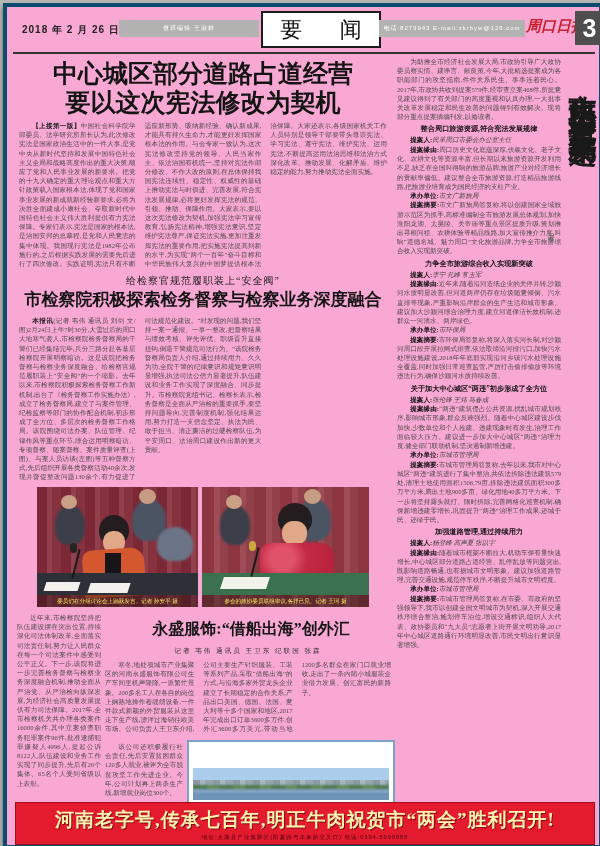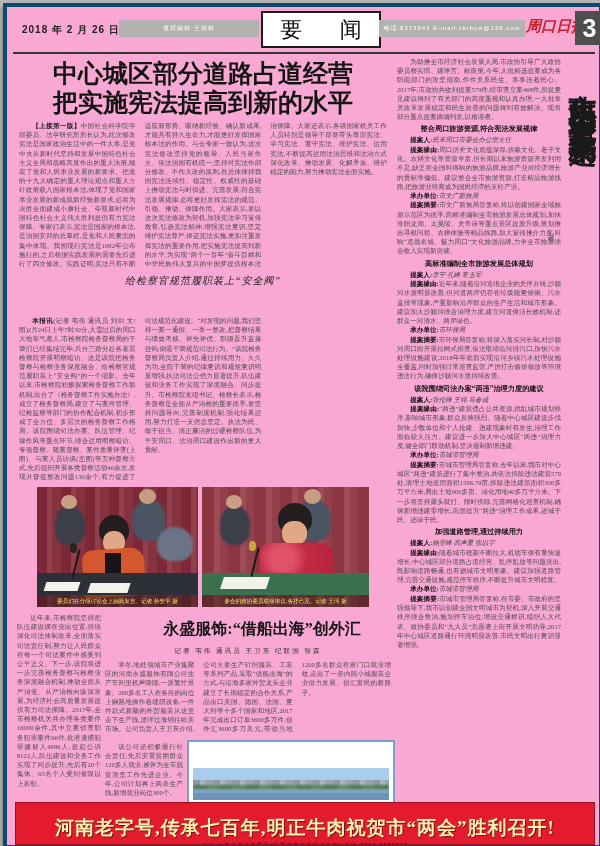--- a/index.html
+++ b/index.html
@@ -40,21 +40,21 @@
   }
   .cols3{column-count:3;column-gap:9px;column-fill:auto;}
   .runin{font-weight:700;color:#222;}
 
   
   .lead-hl{left:12px;top:52px;width:368px;text-align:center;font-size:25px;line-height:29px;
     font-weight:700;color:#141414;}
   .lead-body{left:12px;top:114px;width:368px;height:150px;}
 
   
-  .kicker{left:12px;top:267px;width:368px;text-align:center;font-size:10px;color:#222;letter-spacing:1px;font-style:italic;}
+  .kicker{left:12px;top:267px;width:368px;text-align:center;font-size:10px;color:#222;letter-spacing:1px;}
   .hl2{left:12px;top:281px;width:368px;text-align:center;font-size:17px;font-weight:700;color:#141414;}
   .body2{left:12px;top:309px;width:368px;height:168px;}
 
   
   .photo{top:480px;height:120px;overflow:hidden;background:#7d2836;}
   .photoA{left:30px;width:161px;}
   .photoB{left:195px;width:167px;}
   .curtain{position:absolute;inset:0;
     background:repeating-linear-gradient(90deg,#7c2837 0 10px,#93404d 10px 15px,#86323f 15px 24px);}
   .photoB .curtain{background:repeating-linear-gradient(90deg,#8c3642 0 12px,#a04c57 12px 18px,#93404d 18px 26px);}
@@ -86,21 +86,21 @@
   .photoB .mic{left:52px;bottom:30px;}
   .michead{position:absolute;width:7px;height:10px;border-radius:45%;background:#242424;}
   .photoA .michead{left:33px;bottom:54px;}
   .photoB .michead{left:47px;bottom:56px;background:#caa83c;}
   .cap{position:absolute;left:0;bottom:0;width:100%;height:12px;background:rgba(25,20,15,.38);
     color:#ffe95e;font-size:5.6px;line-height:12px;text-align:center;white-space:nowrap;overflow:hidden;
     font-family:"Liberation Sans",sans-serif;}
 
   
   .leftA{left:10px;top:606px;width:84px;height:188px;}
-  .ys-hl{left:112px;top:612px;width:286px;text-align:center;font-size:16px;font-weight:700;color:#141414;}
+  .ys-hl{left:101px;top:612px;width:286px;text-align:center;font-size:16px;font-weight:700;color:#141414;}
   .ys-by{left:98px;top:640px;width:286px;text-align:center;font-size:6.6px;color:#333;letter-spacing:2px;}
   .ys-body{left:98px;top:653px;width:286px;height:78px;}
   .ys-bottom{left:98px;top:735px;width:78px;height:58px;}
 
   
   .promo{left:180px;top:733px;width:204px;height:61px;border:2px solid #7aa2c9;background:#fff;}
   .promo-title{margin-top:2px;text-align:center;font-size:14px;font-weight:700;color:#d0202a;letter-spacing:1px;}
   .promo-photo{position:absolute;left:4px;right:4px;bottom:3px;height:32px;overflow:hidden;
     background:linear-gradient(#a9cdea 0 45%,#cfe2ef 45% 58%,#7fa4c4 58% 78%,#6e95b8 78% 100%);}
   .skyline{position:absolute;left:0;top:38%;width:100%;height:24%;
@@ -121,47 +121,48 @@
 
   
   .v-hl{left:555px;top:64px;width:41px;height:482px;
     writing-mode:vertical-rl;font-size:28px;line-height:41px;font-weight:700;color:#1a1a1a;
     letter-spacing:3px;text-align:left;}
   .v-by{left:539px;top:222px;height:70px;writing-mode:vertical-rl;font-size:6.5px;color:#666;}
 
   
   .banner{left:8px;top:795px;width:578px;height:41px;background:#e41b2f;border:1px solid #9c0f1e;
     text-align:center;overflow:hidden;}
-  .banner-l1{margin-top:12px;font-size:19px;font-weight:700;color:#fff3ae;letter-spacing:1px;
+  .banner-l1{margin-top:4px;font-size:19px;font-weight:700;color:#fff3ae;letter-spacing:1px;
     text-shadow:1px 1px 0 #7d0d18;white-space:nowrap;}
   .banner-l2{margin-top:1px;font-size:5.6px;color:#4f060e;letter-spacing:1px;
     font-family:"Liberation Sans",sans-serif;}
 </style>
 </head>
 <body>
 
 <div class="page">
 
   <div class="abs h-date">2018 年 2 月 26 日</div>
   <div class="abs h-bar h-editor">值班编辑·王淑林</div>
   <div class="abs h-section">要 闻</div>
   <div class="abs h-bar h-contact">电话:8273943    E-mail:zkrbyw@126.com</div>
   <div class="abs h-paper">周口日报</div>
   <div class="abs h-page">3</div>
   <div class="abs h-rule"></div>
 
   <div class="abs lead-hl">
     <div>中心城区部分道路占道经营</div>
-    <div>把实施宪法提高到新的水平</div>
+    <div>要以这次宪法修改为契机</div>
   </div>
   <div class="abs bodytext cols3 lead-body">
     <span class="runin">【上接第一版】</span><span>中国社会科学院学部委员、法学研究所所长认为,此次修改宪法是国家政治生活中的一件大事,是党中央从新时代坚持和发展中国特色社会主义全局和战略高度作出的重大决策,顺应了党和人民事业发展的新要求。把党的十九大确定的重大理论观点和重大方针政策载入国家根本法,体现了党和国家事业发展的新成就新经验新要求,必将为决胜全面建成小康社会、夺取新时代中国特色社会主义伟大胜利提供有力宪法保障。专家们表示,宪法是国家的根本法,是治国安邦的总章程,是党和人民意志的集中体现。我国现行宪法是1982年公布施行的,之后根据实践发展的需要先后进行了四次修改。实践证明,宪法只有不断适应新形势、吸纳新经验、确认新成果,才能具有持久生命力,才能更好发挥国家根本法的作用。与会专家一致认为,这次宪法修改坚持党的领导、人民当家作主、依法治国有机统一,坚持对宪法作部分修改、不作大改的原则,在总体保持我国宪法连续性、稳定性、权威性的基础上推动宪法与时俱进、完善发展,符合宪法发展规律,必将更好发挥宪法的规范、引领、推动、保障作用。大家表示,要以这次宪法修改为契机,加强宪法学习宣传教育,弘扬宪法精神,增强宪法意识,坚定维护宪法尊严,保证宪法实施,更加注重发挥宪法的重要作用,把实施宪法提高到新的水平,为实现“两个一百年”奋斗目标和中华民族伟大复兴的中国梦提供根本法治保障。大家还表示,各级国家机关工作人员特别是领导干部要带头尊崇宪法、学习宪法、遵守宪法、维护宪法、运用宪法,不断提高运用法治思维和法治方式深化改革、推动发展、化解矛盾、维护稳定的能力,努力推动宪法全面实施。</span>
   </div>
 
   <div class="abs kicker">给检察官规范履职装上“安全阀”</div>
+  <div class="abs hl2">市检察院积极探索检务督察与检察业务深度融合</div>
   <div class="abs bodytext cols3 body2">
     <span class="runin">本报讯</span><span>(记者 韦伟 通讯员 刘剑 文/图)2月24日上午7时30分,大雪过后的周口大地寒气袭人,市检察院检务督察局的干警们已经集结完毕,兵分三路分赴各基层检察院开展明察暗访。这是该院把检务督察与检察业务深度融合、给检察官规范履职装上“安全阀”的一个缩影。去年以来,市检察院积极探索检务督察工作新机制,出台了《检务督察工作实施办法》,成立了检务督察局,建立了与案件管理、纪检监察等部门的协作配合机制,初步形成了全方位、多层次的检务督察工作格局。该院围绕司法办案、队伍管理、纪律作风等重点环节,综合运用明察暗访、专项督察、随案督察、案件质量评查(上图)、与案人员访谈(左图)等五种督察方式,先后组织开展各类督察活动40余次,发现并督促整改问题130余个,有力促进了司法规范化建设。“对发现的问题,我们坚持一案一通报、一事一整改,把督察结果与绩效考核、评先评优、职级晋升直接挂钩,倒逼干警规范司法行为。”该院检务督察局负责人介绍,通过持续用力、久久为功,全院干警的纪律意识和规矩意识明显增强,执法司法公信力显著提升,队伍建设和业务工作实现了深度融合、同步提升。市检察院党组书记、检察长表示,检务督察是全面从严治检的重要抓手,要坚持问题导向,完善制度机制,强化结果运用,努力打造一支信念坚定、执法为民、敢于担当、清正廉洁的过硬检察队伍,为平安周口、法治周口建设作出新的更大贡献。</span>
   </div>
 
   <div class="abs photo photoA">
     <div class="curtain"></div>
     <div class="aud a1"></div>
     <div class="a1h"></div>
     <div class="aud a2"></div>
     <div class="a2h"></div>
@@ -212,29 +213,29 @@
 
     <div class="rc-sec">
       <div class="rc-head">整合周口旅游资源,符合宪法发展规律</div>
       <div class="rc-line"><b>提案人:</b><i>民革周口市委会办公室主任</i></div>
       <p class="rc-p"><b>提案缘由:</b><span>周口历史文化底蕴深厚,伏羲文化、老子文化、农耕文化等资源丰富,但长期以来旅游资源开发利用不足,缺乏在全国叫得响的旅游品牌,旅游产业对经济增长的贡献率偏低。建议整合全市旅游资源,打造精品旅游线路,把旅游业培育成为国民经济的支柱产业。</span></p>
       <div class="rc-line"><b>承办单位:</b><i>市文广新旅局</i></div>
       <p class="rc-p"><b>提案摘要:</b><span>市文广新旅局答复称,将以创建国家全域旅游示范区为抓手,高标准编制全市旅游发展总体规划,加快淮阳龙湖、太昊陵、关帝庙等重点景区提质升级,策划推出寻根问祖、农耕体验等精品线路,加大宣传推介力度,叫响“道德名城、魅力周口”文化旅游品牌,力争全市旅游综合收入实现新突破。</span></p>
     </div>
 
     <div class="rc-sec">
-      <div class="rc-head">高标准编制全市旅游发展总体规划</div>
+      <div class="rc-head">力争全市旅游综合收入实现新突破</div>
       <div class="rc-line"><b>提案人:</b><i>李宁 孔峰 常玉军</i></div>
       <p class="rc-p"><b>提案缘由:</b><span>近年来,随着沿河造纸企业的关停并转,沙颍河水质明显改善,但河道两岸仍存在垃圾随意倾倒、污水直排等现象,严重影响沿岸群众的生产生活和城市形象。建议加大沙颍河综合治理力度,建立河道保洁长效机制,还群众一河清水、两岸绿色。</span></p>
       <div class="rc-line"><b>承办单位:</b><i>市环保局</i></div>
       <p class="rc-p"><b>提案摘要:</b><span>市环保局答复称,将深入落实河长制,对沙颍河周口段开展拉网式排查,依法取缔沿河排污口,加快污水处理设施建设,2018年年底前实现沿河乡镇污水处理设施全覆盖,同时加强日常巡查监管,严厉打击偷排偷放等环境违法行为,确保沙颍河水质持续改善。</span></p>
     </div>
 
     <div class="rc-sec">
-      <div class="rc-head">该院围绕司法办案“两违”治理力度的建议</div>
+      <div class="rc-head">关于加大中心城区“两违”初步形成了全方位</div>
       <div class="rc-line"><b>提案人:</b><i>张伦锋 王炜 马春成</i></div>
       <p class="rc-p"><b>提案缘由:</b><span>“两违”建筑侵占公共资源,扰乱城市规划秩序,影响城市形象,群众反映强烈。随着中心城区建设步伐加快,少数单位和个人抢建、违建现象时有发生,治理工作面临较大压力。建议进一步加大中心城区“两违”治理力度,健全部门联动机制,坚决遏制新增违建。</span></p>
       <div class="rc-line"><b>承办单位:</b><i>市城市管理局</i></div>
       <p class="rc-p"><b>提案摘要:</b><span>市城市管理局答复称,去年以来,我市对中心城区“两违”建筑进行了集中整治,共依法拆除违法建筑579处,清理土地使用面积1506.79亩,拆除违法建筑面积300多万平方米,腾出土地900多亩、绿化用地40多万平方米。下一步将坚持露头就打、限时拆除,完善网格化巡查机制,确保新增违建零增长,巩固提升“两违”治理工作成果,还城于民、还绿于民。</span></p>
     </div>
 
     <div class="rc-sec">
       <div class="rc-head">加强道路管理,通过持续用力</div>
       <div class="rc-line"><b>提案人:</b><i>杨登峰 高声夏 张以宇</i></div>
       <p class="rc-p"><b>提案缘由:</b><span>随着城市框架不断拉大,机动车保有量快速增长,中心城区部分道路占道经营、乱停乱放等问题突出,既影响道路畅通,也有损城市文明形象。建议加强道路管理,完善交通设施,规范停车秩序,不断提升城市文明程度。</span></p>

